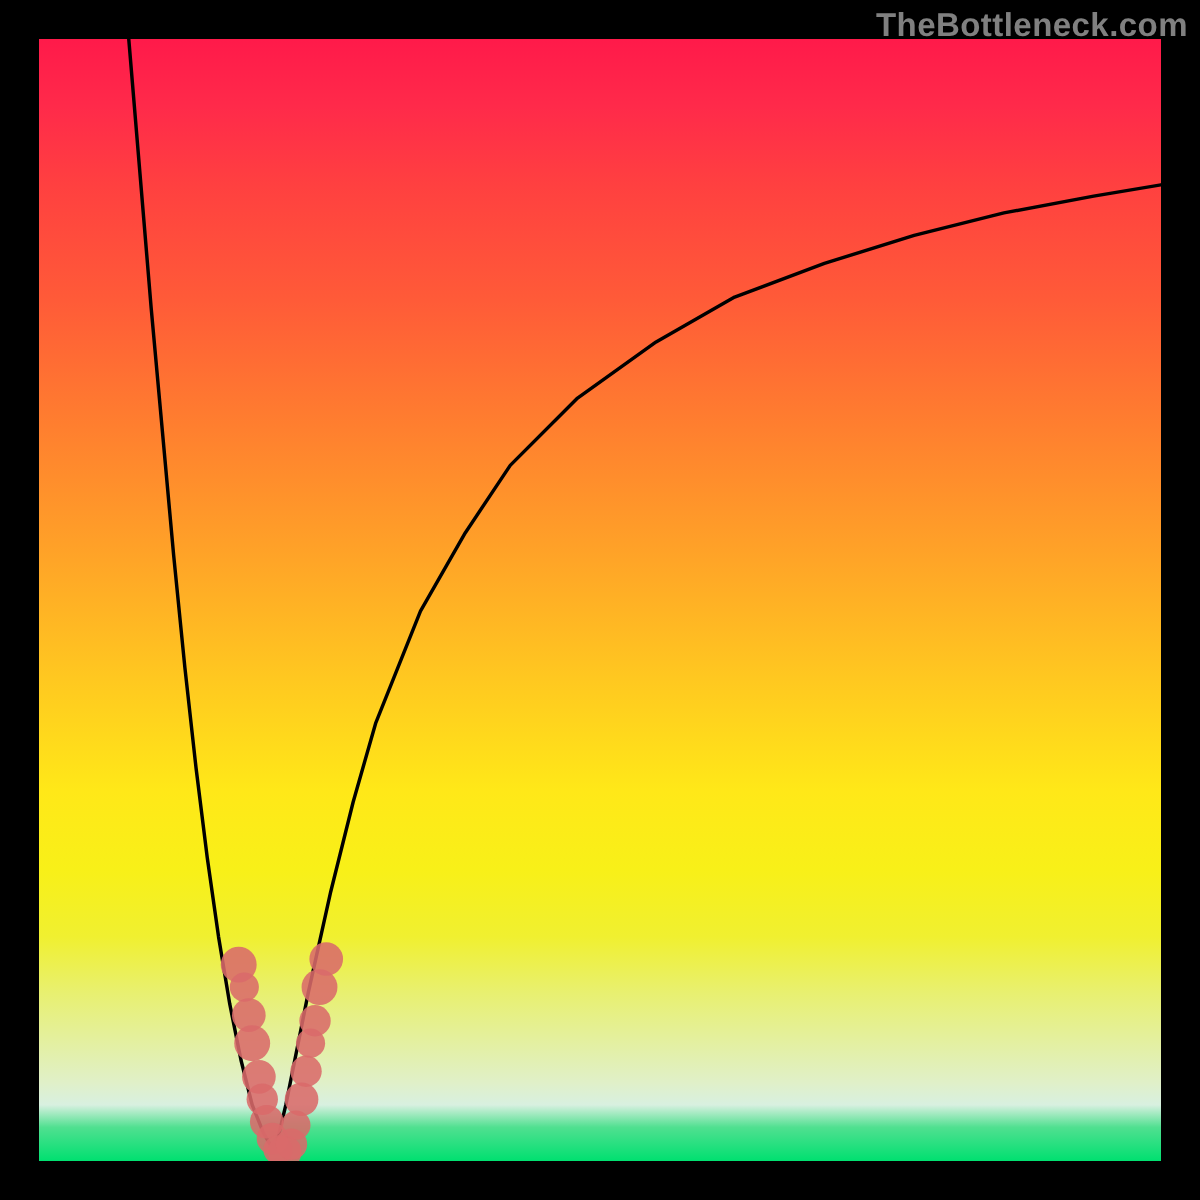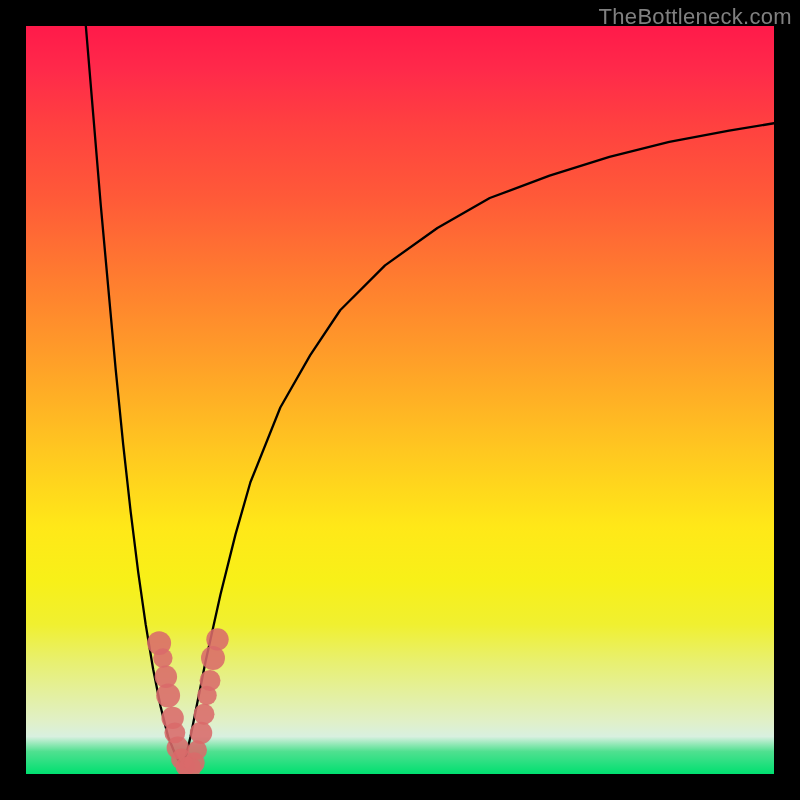--- a/index.html
+++ b/index.html
@@ -49,21 +49,21 @@
     width: 748px;
     height: 748px;
   }
   .watermark {
     position: absolute;
     top: 4px;
     right: 8px;
     color: #808080;
     font-size: 22px;
     letter-spacing: 0.3px;
-    font-weight: 400;
+    font-weight: 700;
     user-select: none;
   }
 </style>
 </head>
 <body>
 
 <div class="frame">
   <div class="plot-area">
     <svg class="curve-layer" viewBox="0 0 748 748" preserveAspectRatio="none">
       <g id="curves">

